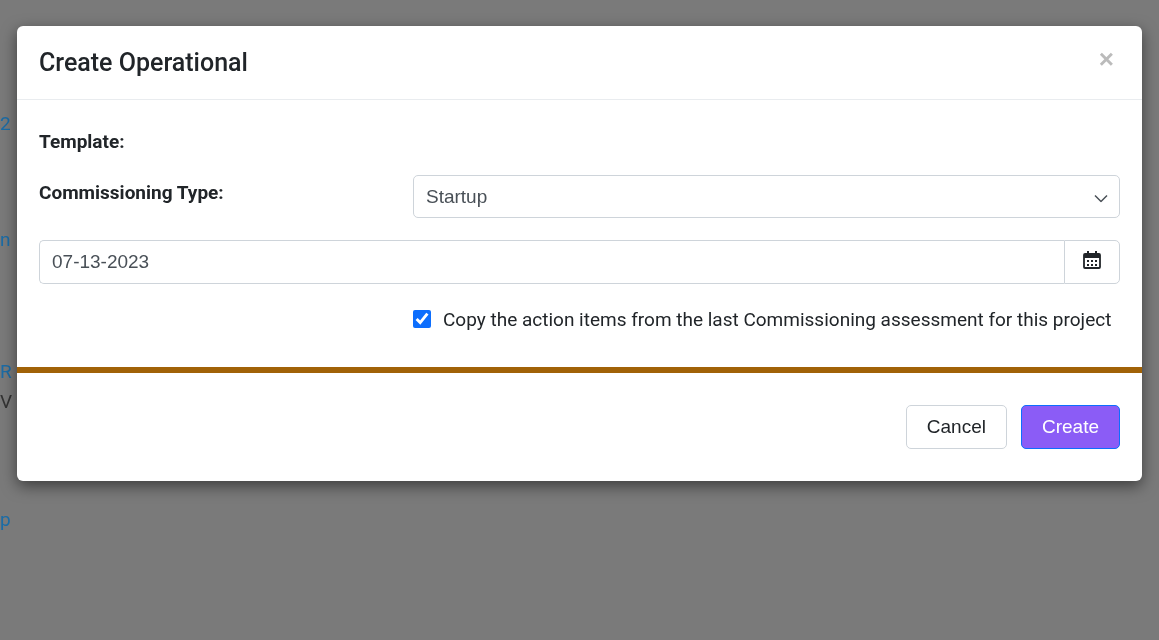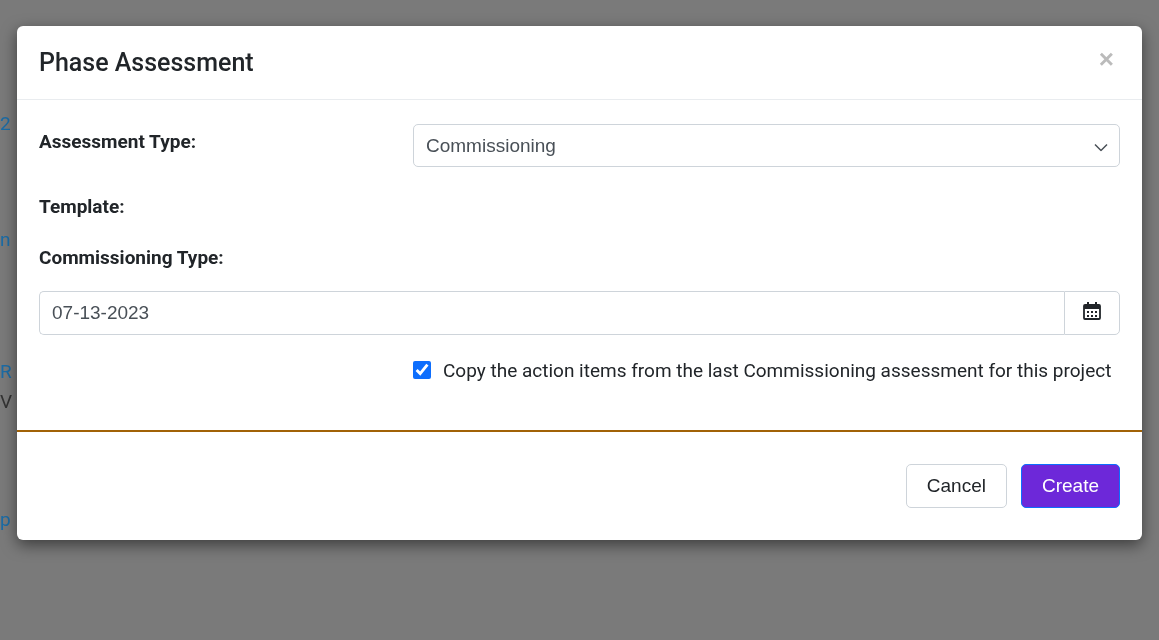--- a/index.html
+++ b/index.html
@@ -61,21 +61,21 @@
     }
     .modal-body {
       padding: 24px 22px 32px 22px;
     }
     .form-row {
       display: flex;
       align-items: flex-start;
       margin-bottom: 22px;
     }
     .form-row:last-child {
-      margin-bottom: 12px;
+      margin-bottom: 0;
     }
     .form-label {
       width: 374px;
       flex-shrink: 0;
       font-size: 19px;
       font-weight: 700;
       color: #212529;
       padding-top: 6px;
     }
     .form-control-wrapper {
@@ -146,83 +146,80 @@
       font-size: 19px;
       color: #212529;
       line-height: 1.5;
       cursor: pointer;
     }
     .modal-footer {
       display: flex;
       justify-content: flex-end;
       gap: 14px;
       padding: 32px 22px;
-      border-top: 2px solid #a16207;
+      border-top: 6px solid #a16207;
     }
     .btn {
       padding: 10px 20px;
       font-size: 19px;
       border-radius: 5px;
       cursor: pointer;
       border: 1px solid transparent;
     }
     .btn-secondary {
       background: #fff;
       color: #212529;
       border-color: #ced4da;
     }
     .btn-primary {
-      background: #6d28d9;
+      background: #8b5cf6;
       color: #fff;
       border-color: #0d6efd;
     }
   </style>
 </head>
 <body>
 
 <div class="backdrop">
   <span class="backdrop-text" style="top:112px; left:0;">2</span>
   <span class="backdrop-text" style="top:228px; left:0;">n</span>
   <span class="backdrop-text" style="top:360px; left:0;">R</span>
   <span class="backdrop-text" style="top:390px; left:0; color:#333;">V</span>
   <span class="backdrop-text" style="top:508px; left:0;">p</span>
 </div>
 
 <div class="modal">
   <div class="modal-header">
-    <h2 class="modal-title">Phase Assessment</h2>
+    <h2 class="modal-title">Create Operational</h2>
     <button class="close-btn">
       <span>×</span>
     </button>
   </div>
 
   <div class="modal-body">
 
-    <div class="form-row">
-      <label class="form-label">Assessment Type:</label>
+
+    <div class="form-row">
+      <label class="form-label">Template:</label>
+    </div>
+
+    <div class="form-row">
+      <label class="form-label">Commissioning Type:</label>
       <div class="form-control-wrapper">
         <div class="select-wrapper">
           <select class="form-select">
-            <option>Commissioning</option>
+            <option>Startup</option>
           </select>
           <span class="select-chevron">
             <svg width="14" height="8" viewBox="0 0 14 8">
                 <path d="M1 1 L7 7 L13 1" stroke="currentColor" stroke-width="1.5" fill="none"></path>
               </svg>
           </span>
         </div>
       </div>
-    </div>
-
-    <div class="form-row">
-      <label class="form-label">Template:</label>
-    </div>
-
-    <div class="form-row">
-      <label class="form-label">Commissioning Type:</label>
     </div>
 
     <div class="form-row">
       <div class="form-control-wrapper">
         <div class="input-group">
           <input type="text" class="form-input" value="07-13-2023" style="">
           <div class="input-addon">
             <span>
               <svg width="20" height="20" viewBox="0 0 20 20" fill="#212529">
                 <rect x="2" y="4" width="16" height="14" rx="1" fill="none" stroke="#212529" stroke-width="1.8"></rect>

